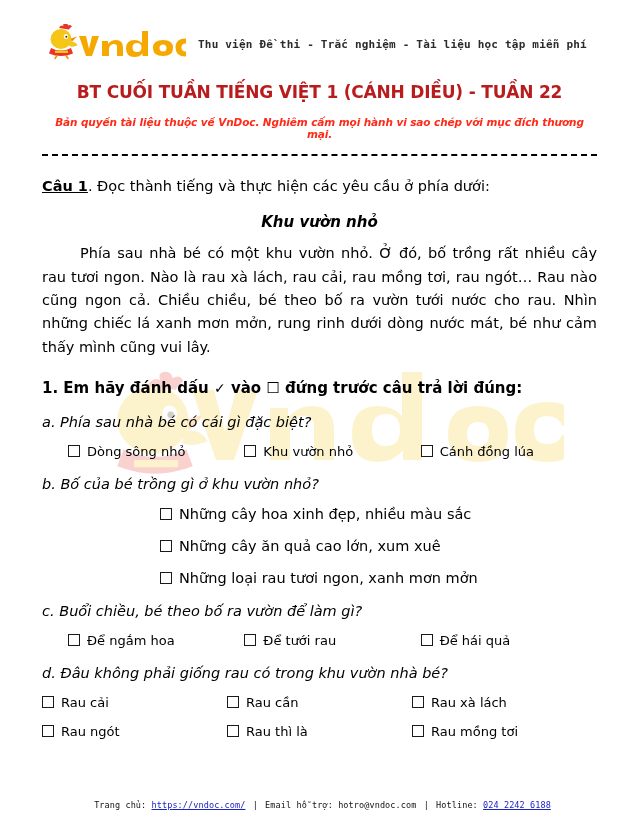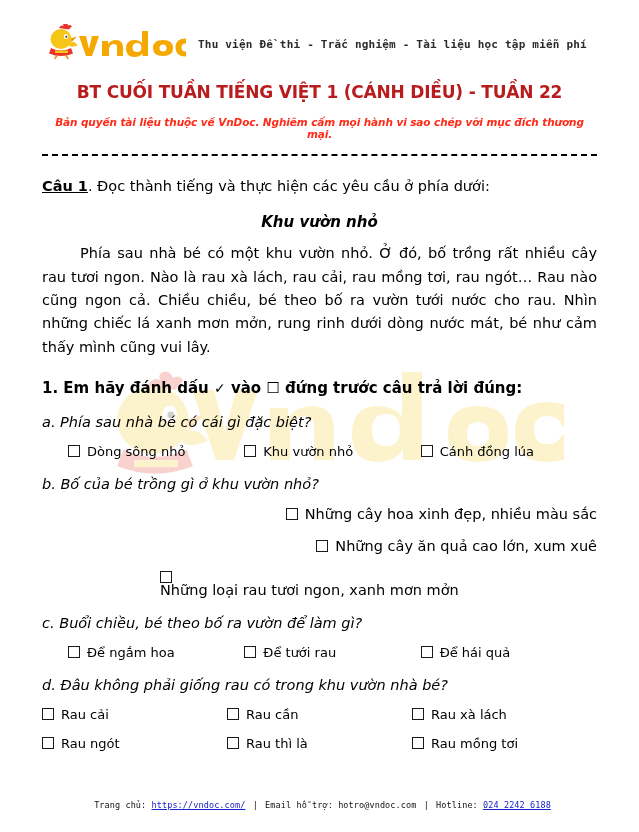--- a/index.html
+++ b/index.html
@@ -152,22 +152,22 @@
     width: 10px;
     height: 10px;
     border: 1px solid #1a1a1a;
     margin-right: 7px;
     flex: 0 0 auto;
     position: relative;
     top: 1px;
     background: transparent;
   }
   .opt-stack { margin-top: 14px; padding-left: 118px; font-size: 14.5px; }
-  .opt-stack .opt { margin-bottom: 16px; justify-content: flex-end; }
-  .opt-stack .opt:last-child { margin-bottom: 0; flex-direction: column; }
+  .opt-stack .opt { margin-bottom: 16px; }
+  .opt-stack .opt:last-child { margin-bottom: 0; }
 
   .check-glyph { font-size: 14px; }
 
   
   .footer {
     position: absolute;
     left: 6px;
     right: 0;
     bottom: 22px;
     text-align: center;

